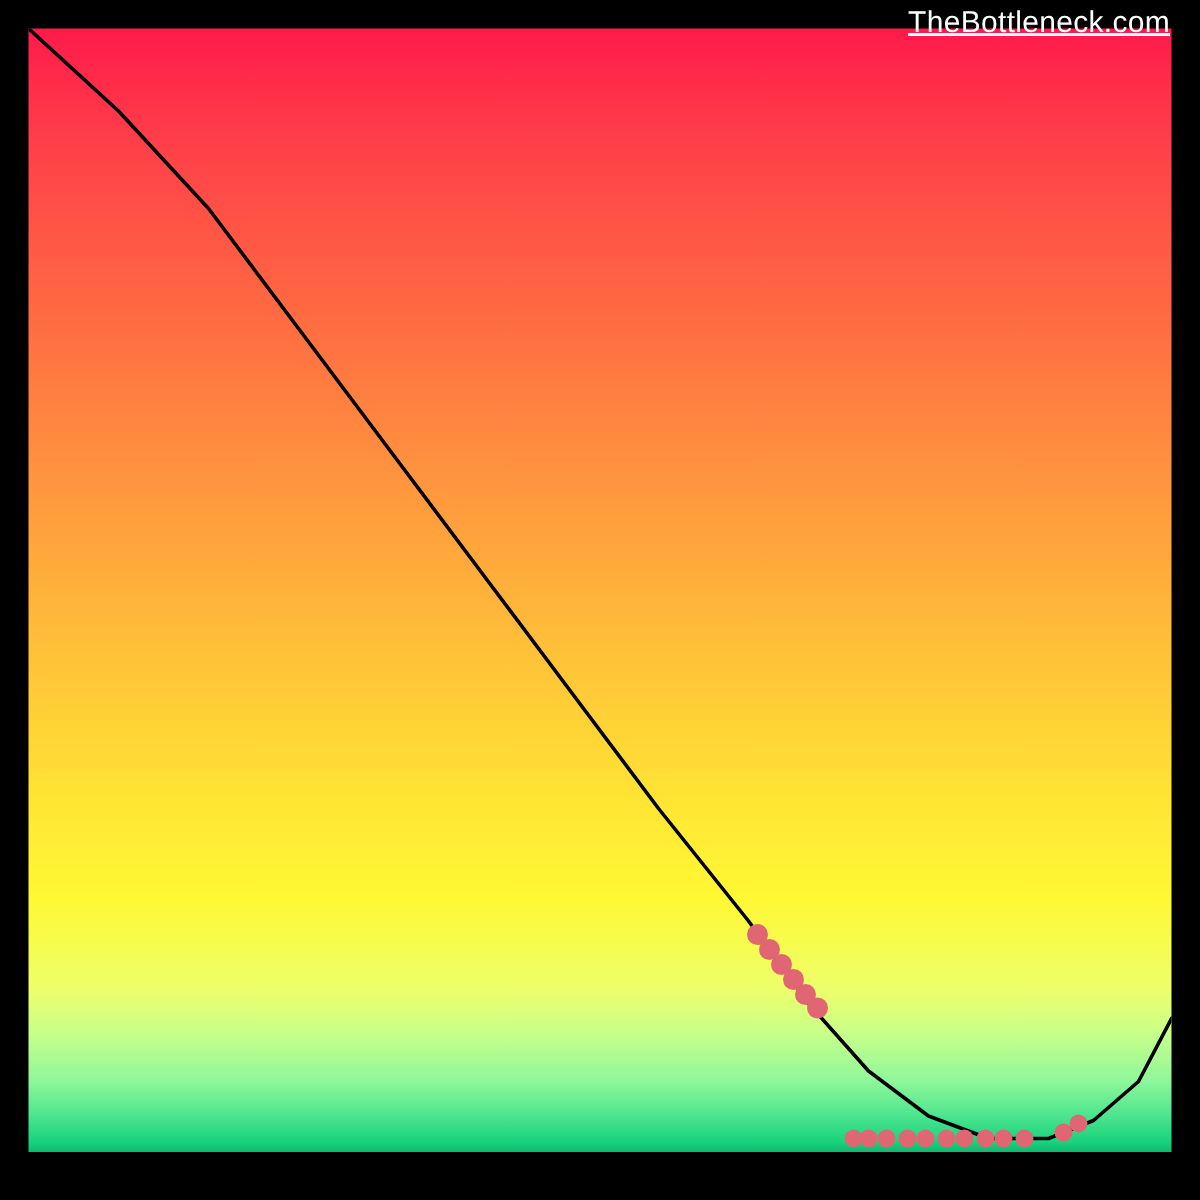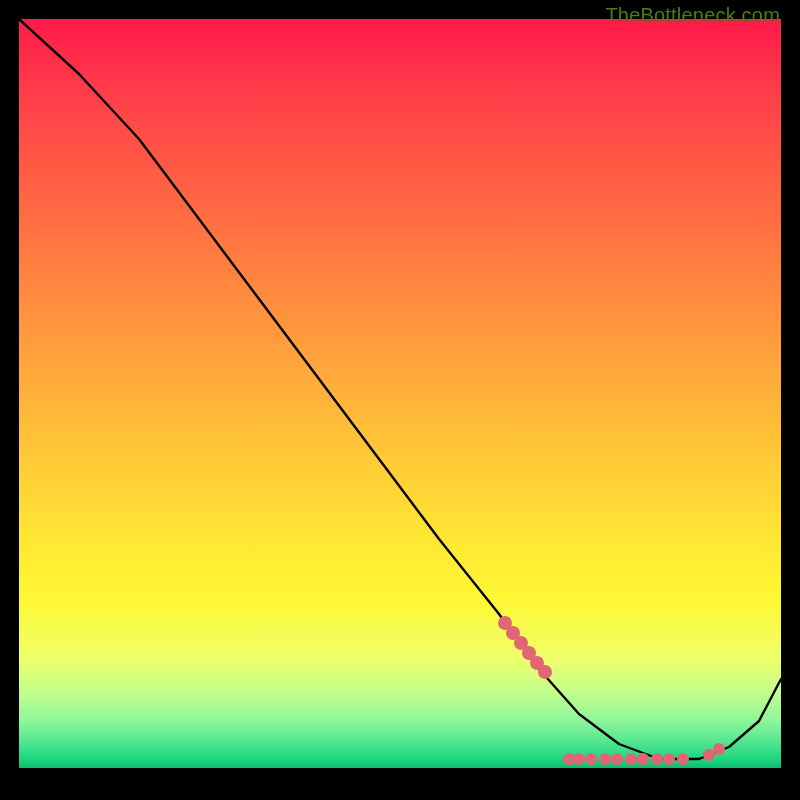--- a/index.html
+++ b/index.html
@@ -48,24 +48,25 @@
     left: 0;
     top: 0;
     width: 762px;
     height: 762px;
     pointer-events: none;
   }
   .attribution {
     position: absolute;
     top: 4px;
     right: 20px;
-    color: #4d7c0f;
+    color: #ffffff;
     font-size: 20px;
     letter-spacing: 0.2px;
     font-weight: 500;
+    text-decoration: underline;
   }
 </style>
 </head>
 <body>
 
 <div class="stage">
   <div class="plot">
     <svg class="curve" viewBox="0 0 762 762" preserveAspectRatio="none">
       <g>
         <path id="curvePath" fill="none" stroke="#000" stroke-width="2.4" stroke-linejoin="round" stroke-linecap="round" d="M0 0 L60 55 L120 120 L180 200 L240 280 L300 360 L360 440 L420 520 L480 595 L520 650 L560 695 L600 725 L640 740 L680 740 L710 728 L740 702 L762 660"></path>

